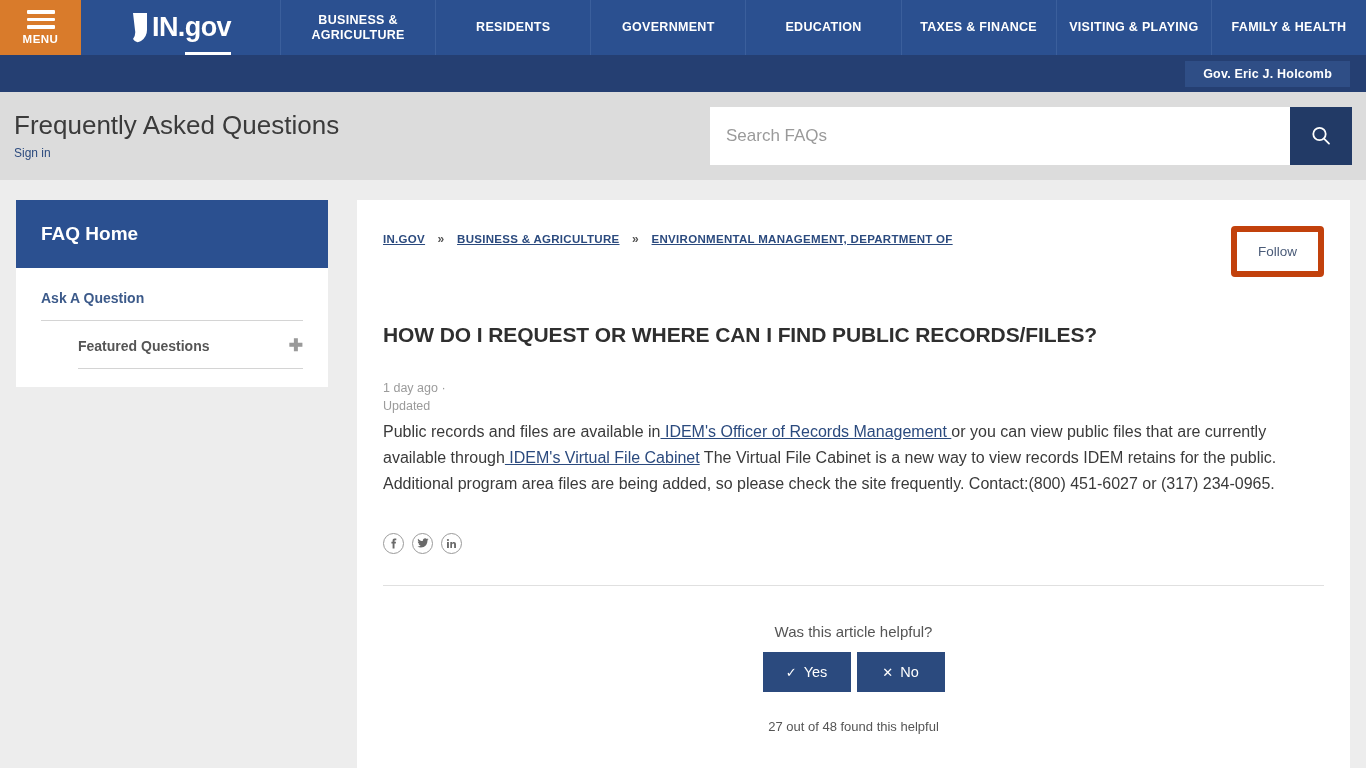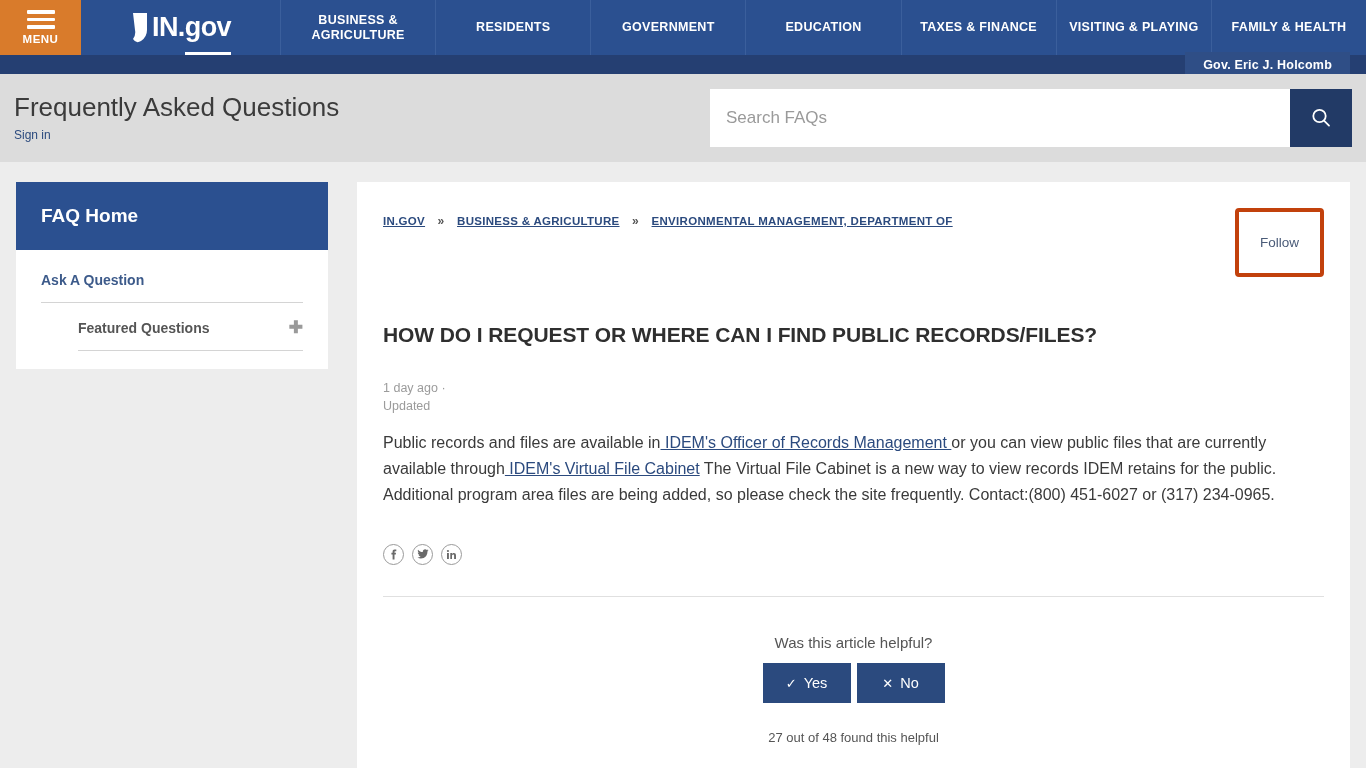--- a/index.html
+++ b/index.html
@@ -75,21 +75,21 @@
     letter-spacing: .3px;
     line-height: 1.15;
     border-right: 1px solid #3b5f9c;
     padding: 0 6px;
     cursor: pointer;
   }
   .nav-item:last-child { border-right: none; }
 
   
   .subbar {
-    height: 19px;
+    height: 37px;
     background: #253f72;
     display: flex;
     align-items: center;
     justify-content: flex-end;
     padding-right: 16px;
   }
   .gov-chip {
     background: #2f4e86;
     color: #fff;
     font-size: 12.5px;
@@ -210,26 +210,26 @@
     font-weight: bold;
     cursor: pointer;
   }
   .crumb-sep {
     color: #555;
     margin: 0 9px;
     font-weight: bold;
     font-size: 12px;
   }
   .follow-btn {
-    border: 4px solid #c2410c;
+    border: 6px solid #c2410c;
     border-radius: 4px;
     background: #fff;
     color: #4a5b78;
     font-size: 13.5px;
-    padding: 23px 21px;
+    padding: 12px 21px;
     cursor: pointer;
     font-family: "Liberation Sans", sans-serif;
   }
 
   .article-title {
     font-size: 21px;
     font-weight: bold;
     color: #2f2f2f;
     margin-top: 46px;
     letter-spacing: -0.1px;
@@ -237,21 +237,21 @@
   .meta {
     font-size: 12.5px;
     color: #9b9b9b;
     margin-top: 32px;
     line-height: 1.45;
   }
   .body-text {
     font-size: 16px;
     color: #3a3a3a;
     line-height: 1.62;
-    margin-top: 15px;
+    margin-top: 4px;
   }
   .body-text a {
     color: #2b4a7e;
     text-decoration: underline;
     cursor: pointer;
   }
 
   .social {
     display: flex;
     gap: 8px;

